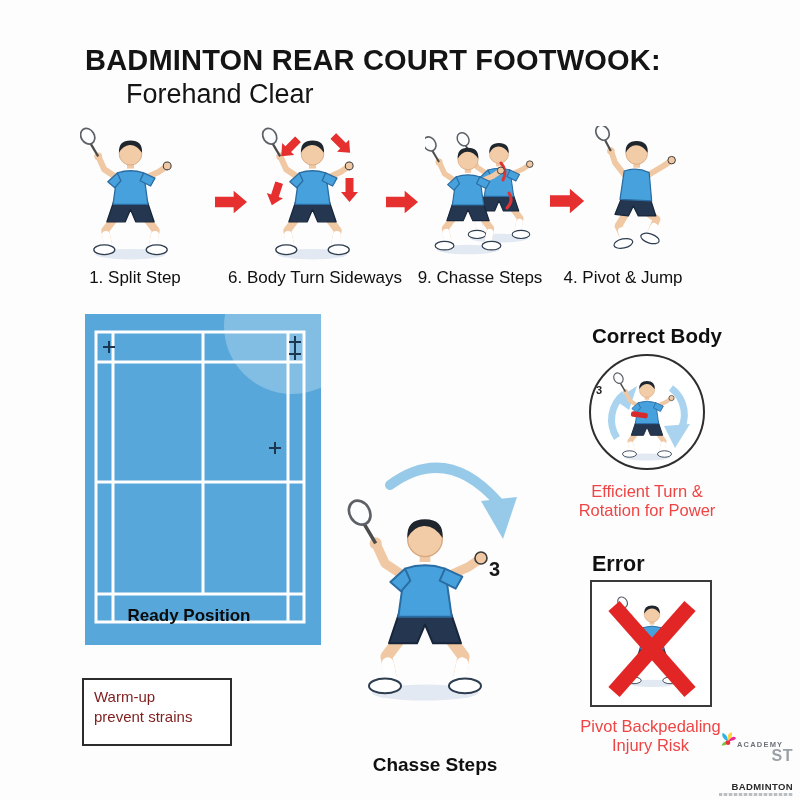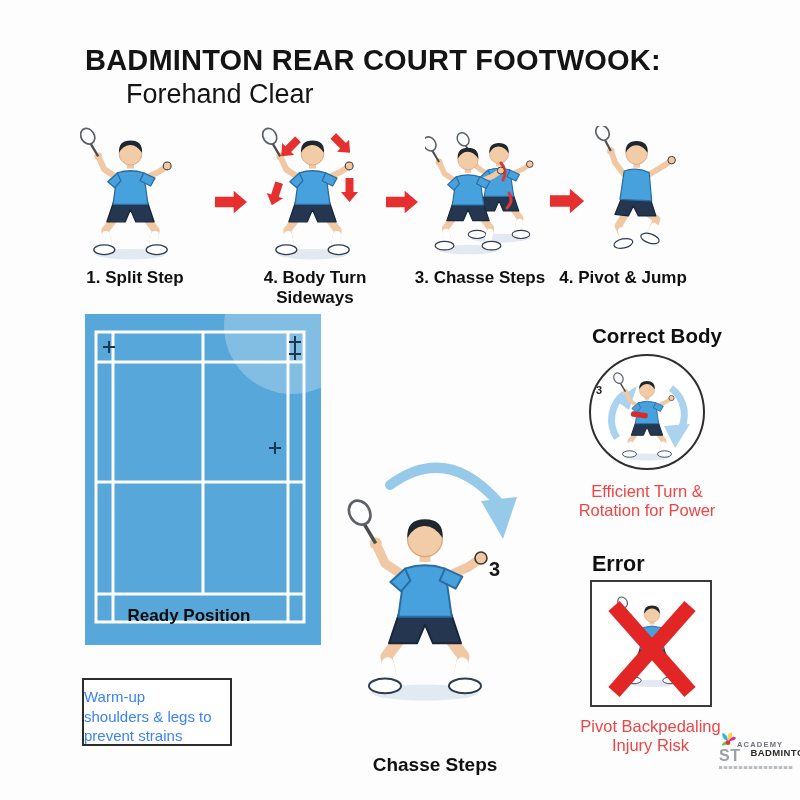--- a/index.html
+++ b/index.html
@@ -3,35 +3,35 @@
 <meta charset="utf-8">
 <style>
   html,body{margin:0;padding:0;}
   body{
     width:800px;height:800px;position:relative;background:#fdfdfd;
     font-family:"Liberation Sans", sans-serif;color:#141414;overflow:hidden;
   }
   .abs{position:absolute;}
   .title1{left:85px;top:44px;font-size:29px;font-weight:700;letter-spacing:.2px;color:#141414;text-align:center;}
   .title2{left:84px;top:79px;font-size:27px;font-weight:400;color:#141414;margin-left:42px;}
-  .step-label{font-size:17px;font-weight:700;text-align:center;color:#101010;}
+  .step-label{font-size:17px;font-weight:400;text-align:center;color:#101010;}
   .section-head{font-size:20.5px;font-weight:800;color:#101010;}
   .caption{font-size:16.5px;font-weight:500;text-align:center;color:#ef4444;line-height:1.1;}
   .big-label{font-size:19px;font-weight:800;text-align:center;color:#101010;}
   .ready-label{left:85px;top:606px;width:208px;text-align:center;font-size:17px;font-weight:700;color:#0b0b0b;}
   .num-label{font-size:20px;font-weight:700;color:#181818;}
   .small-num{font-size:11px;font-weight:700;color:#222;}
   .circle-frame{left:589px;top:354px;width:116px;height:116px;border:2.5px solid #2e2e2e;border-radius:50%;background:#fff;box-sizing:border-box;overflow:hidden;}
   .error-frame{left:590px;top:580px;width:122px;height:127px;border:2px solid #3a3a3a;background:#fff;box-sizing:border-box;}
-  .warmup-box{left:82px;top:678px;width:150px;height:68px;border:2px solid #2c2c2c;background:#fff;box-sizing:border-box;padding:7px 0;font-size:15px;font-weight:500;line-height:1.3;color:#3b82f6;}
+  .warmup-box{left:82px;top:678px;width:150px;height:68px;border:2px solid #2c2c2c;background:#fff;box-sizing:border-box;padding:7px 10px;font-size:15px;font-weight:500;line-height:1.3;color:#7f1d1d;}
   .court{left:85px;top:314px;width:236px;height:331px;}
   .logo{left:719px;top:731px;width:74px;}
   .logo-top{display:flex;align-items:flex-end;gap:0;}
   .logo-academy{font-size:7.5px;letter-spacing:1.2px;color:#6d7278;font-weight:600;}
-  .logo-row{display:flex;align-items:flex-start;gap:10px;margin-top:-2px;}
+  .logo-row{display:flex;align-items:flex-end;gap:16px;margin-top:-2px;flex-direction:column;}
   .logo-st{font-size:16px;font-weight:800;color:#9aa0a6;letter-spacing:.5px;}
   .logo-badminton{font-size:9.5px;font-weight:700;color:#2b2b2b;letter-spacing:.4px;}
   .logo-bar{height:3px;margin-top:1px;background:repeating-linear-gradient(90deg,#b9bec3 0 3px,#e8eaec 3px 5px);}
   svg{display:block;}
 </style>
 </head>
 <body>
 
 <svg style="position:absolute;width:0;height:0;overflow:hidden" aria-hidden="true">
   <defs>
@@ -122,22 +122,22 @@
     <use href="#red-arrow" width="24" height="21"></use>
   </svg>
 <svg class="abs" style="left:386px;top:188px" width="32" height="28" viewBox="0 0 24 21">
     <use href="#red-arrow" width="24" height="21"></use>
   </svg>
 <svg class="abs" style="left:546px;top:186px" width="42" height="30" viewBox="0 0 24 21">
     <use href="#red-arrow" width="24" height="21"></use>
   </svg>
 
 <div class="abs step-label" style="left:60px;top:268px;width:150px">1. Split Step</div>
-<div class="abs step-label" style="left:225px;top:268px;width:180px">4. Body Turn Sideways</div>
-<div class="abs step-label" style="left:405px;top:268px;width:150px">3. Chasse Steps</div>
+<div class="abs step-label" style="left:225px;top:268px;width:180px">6. Body Turn Sideways</div>
+<div class="abs step-label" style="left:405px;top:268px;width:150px">9. Chasse Steps</div>
 <div class="abs step-label" style="left:548px;top:268px;width:150px">4. Pivot &amp; Jump</div>
 
 <svg class="abs court" viewBox="0 0 236 331">
   <rect x="0" y="0" width="236" height="331" fill="#57a7da"></rect>
   <circle cx="207" cy="12" r="68" fill="#ffffff" opacity="0.26"></circle>
   <g stroke="#ffffff" stroke-width="3" fill="none">
     <rect x="11" y="18" width="208" height="290"></rect>
     <line x1="28" y1="18" x2="28" y2="308"></line>
     <line x1="203" y1="18" x2="203" y2="308"></line>
     <line x1="118" y1="18" x2="118" y2="280"></line>
@@ -188,21 +188,20 @@
 </svg>
 <div class="abs num-label" style="left:489px;top:558px">3</div>
 
 <svg class="abs" style="left:345px;top:486px" width="160" height="226" viewBox="0 0 160 226">
   <use href="#player-squat" x="0" y="8" width="160" height="210.6"></use>
 </svg>
 <div class="abs big-label" style="left:355px;top:754px;width:160px">Chasse Steps</div>
 
 <div class="abs warmup-box">
   <div>Warm-up</div>
-  <div>shoulders &amp; legs to</div>
   <div>prevent strains</div>
 </div>
 
 <div class="abs logo">
   <div class="logo-top">
     <svg width="18" height="18" viewBox="0 0 20 20">
       <path d="M9,11 Q2,8 4,2 Q9,4 10,10 Z" fill="#2bb3e6"></path>
       <path d="M10,10 Q8,3 14,1 Q16,6 11,10 Z" fill="#ffd23f"></path>
       <path d="M11,10 Q16,4 19,8 Q16,12 11,11 Z" fill="#ec2a90"></path>
       <path d="M9,11 Q4,12 3,16 Q7,17 10,13 Z" fill="#7ac143"></path>

